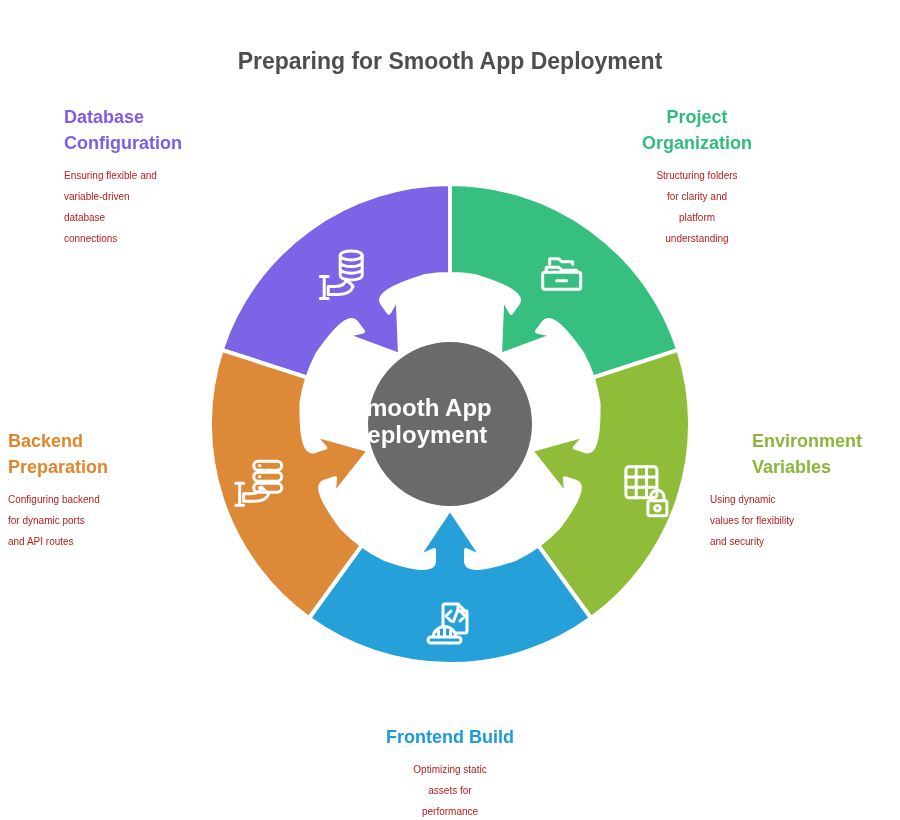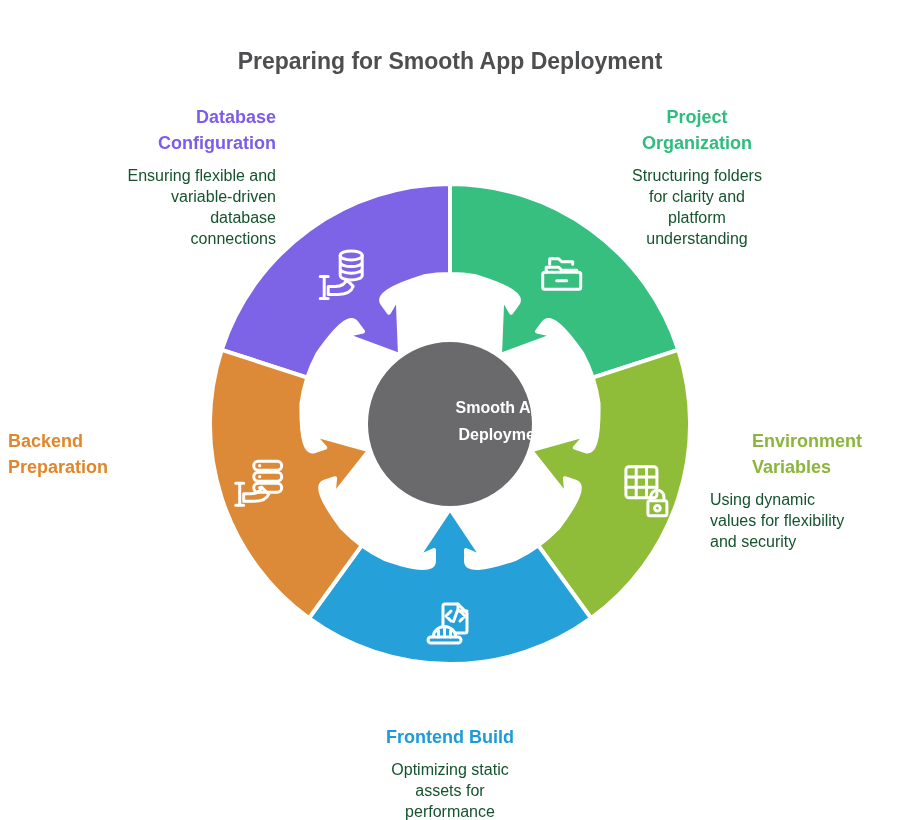--- a/index.html
+++ b/index.html
@@ -6,27 +6,27 @@
   .canvas{
     position:relative;width:900px;height:820px;background:#ffffff;
     font-family:"Liberation Sans",sans-serif;overflow:hidden;
   }
   .title{
     position:absolute;top:48px;left:0;width:900px;text-align:center;
     font-size:23px;font-weight:bold;color:#4d4e50;white-space:pre-line;
   }
   svg.diagram{position:absolute;left:0;top:0;}
   .hub-label{
-    position:absolute;left:350px;top:394px;width:200px;text-align:right;
-    font-size:16px;font-weight:bold;line-height:27px;color:#ffffff;white-space:pre-line;
+    position:absolute;left:350px;top:394px;width:200px;text-align:left;
+    font-size:24px;font-weight:bold;line-height:27px;color:#ffffff;white-space:pre-line;
   }
   .label-block{position:absolute;}
   .seg-label{font-size:18px;font-weight:bold;line-height:26px;white-space:pre-line;}
-  .seg-desc{margin-top:9px;font-size:16px;line-height:21px;color:#14532d;white-space:pre-line;}
-  .block-db{left:64px;top:104px;width:212px;text-align:right;}
+  .seg-desc{margin-top:9px;font-size:10px;line-height:21px;color:#b91c1c;white-space:pre-line;}
+  .block-db{left:64px;top:104px;width:212px;text-align:left;}
   .block-proj{left:591px;top:104px;width:212px;text-align:center;}
   .block-env{left:710px;top:428px;width:190px;text-align:left;}
   .block-backend{left:8px;top:428px;width:182px;text-align:left;}
   .block-frontend{left:315px;top:688px;width:270px;text-align:center;margin-top:36px;}
 </style>
 </head>
 <body>
 
 <div class="canvas">
 
@@ -108,15 +108,18 @@
   <div class="label-block block-frontend">
     <div class="seg-label" style="color: rgb(29, 154, 215);">Frontend Build</div>
     <div class="seg-desc">Optimizing static
 assets for
 performance</div>
   </div>
 
   <div class="label-block block-backend">
     <div class="seg-label" style="color: rgb(224, 134, 43);">Backend
 Preparation</div>
+    <div class="seg-desc">Configuring backend
+for dynamic ports
+and API routes</div>
   </div>
 
 </div>
 
 </body></html>

